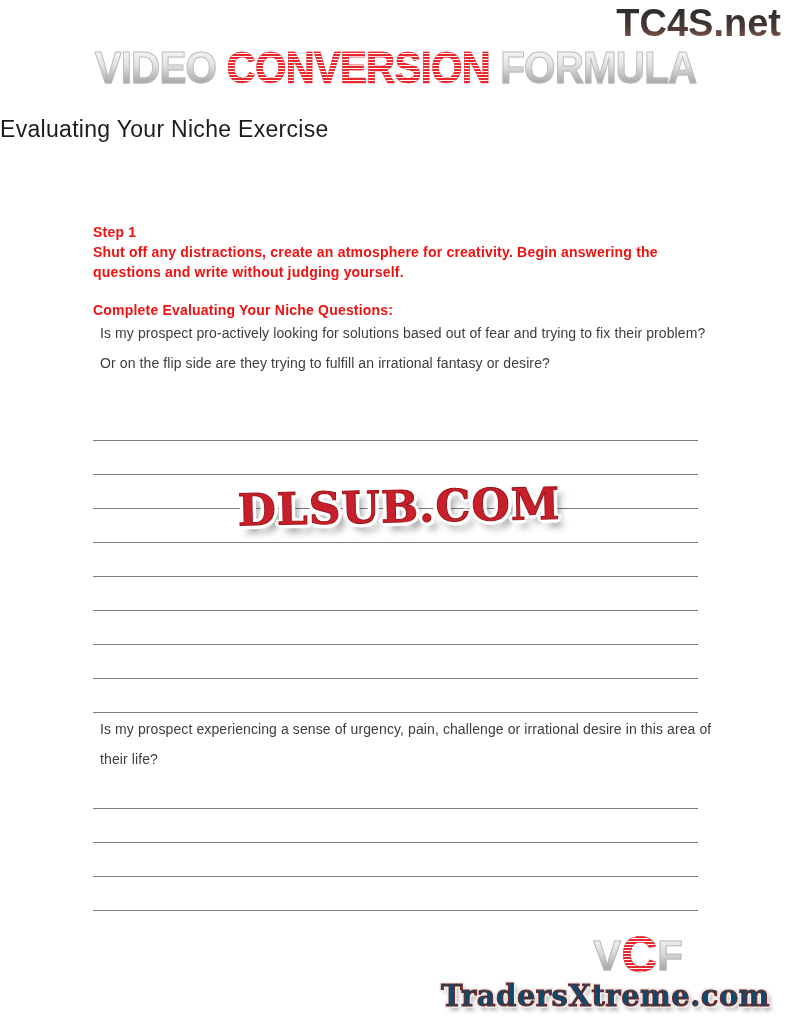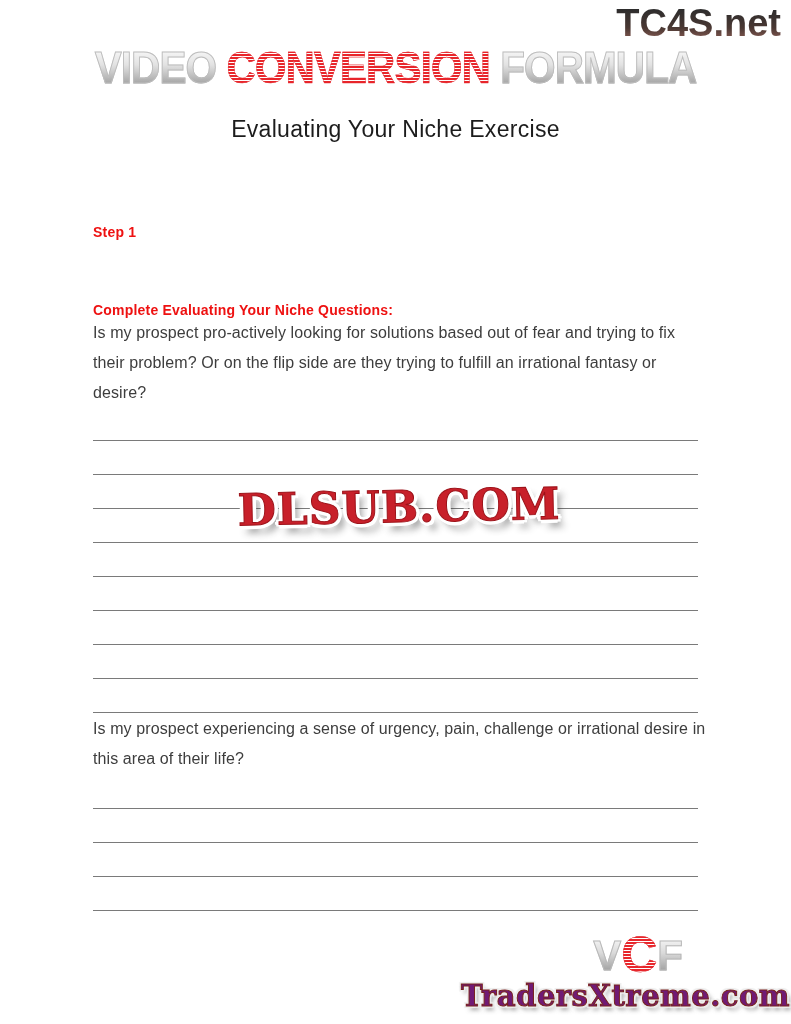--- a/index.html
+++ b/index.html
@@ -32,37 +32,37 @@
   }
   .logo-red {
     background-image:repeating-linear-gradient(to bottom, #e8262b 0px, #e8262b 2px, #ffffff 2px, #ffffff 3px);
     -webkit-background-clip:text; background-clip:text; color:transparent;
     -webkit-text-stroke:0.5px rgba(226,35,42,0.85);
   }
 
   
   .page-title {
     position:absolute; top:116px; left:0; width:791px;
-    text-align:center; font-size:23px; color:#1c1c1c; letter-spacing:0.3px;
+    font-size:23px; color:#1c1c1c; letter-spacing:0.3px;
   }
 
   
   .step {
     position:absolute; left:93px; width:614px;
     color:#ee1111; font-weight:bold; font-size:14px; line-height:20px;
     letter-spacing:0.2px;
     margin-top:35px;
   }
   .step-1 { top:187px; }
   .step-2 { top:265px; }
 
   
   .question {
-    position:absolute; left:93px; width:614px;
-    font-size:16px; line-height:30px; color:#3d3d3d; letter-spacing:0.1px;
+    position:absolute; left:100px; width:614px;
+    font-size:14px; line-height:30px; color:#3d3d3d; letter-spacing:0.1px;
   }
   .question-1 { top:318px; }
   .question-2 { top:714px; }
 
   
   .answer-lines { position:absolute; left:93px; width:605px; }
   .answer-lines-1 { top:407px; }
   .answer-lines-2 { top:775px; }
   .answer-line { height:33px; border-bottom:1px solid #7a7a7a; }
 
@@ -94,42 +94,43 @@
   }
   .vcf-red {
     font-size:50px; vertical-align:-2px;
     background-image:repeating-linear-gradient(to bottom, #e8262b 0px, #e8262b 2px, #ffffff 2px, #ffffff 3px);
     -webkit-background-clip:text; background-clip:text; color:transparent;
     -webkit-text-stroke:0.5px rgba(226,35,42,0.85);
   }
 
   
   .traders {
-    position:absolute; top:979px; right:1px;
+    position:absolute; top:979px; right:21px;
     font-family:"DejaVu Serif", serif; font-weight:bold;
     font-size:29px; letter-spacing:0.5px;
-    color:#701a75; -webkit-text-stroke:1px #77211c;
+    color:#0c4a6e; -webkit-text-stroke:1px #77211c;
     text-shadow:
       0 0 2px #ffffff,
       -2px -2px 1px #ededed, 2px -2px 1px #ededed,
       -2px 2px 1px #ededed, 2px 2px 1px #ededed,
       3px 4px 4px rgba(80,80,80,0.55);
   }
 </style>
 </head>
 <body>
 
 <div class="tc4s">TC4S.net</div>
 
 <div class="logo-banner"><span class="logo-silver">VIDEO</span><span> </span><span class="logo-red">CONVERSION</span><span> </span><span class="logo-silver">FORMULA</span></div>
 
 <div class="page-title">Evaluating Your Niche Exercise</div>
 
 <div class="step step-1">
   <div>Step 1</div>
+  <div>Shut off any distractions, create an atmosphere for creativity. Begin answering the questions and write without judging yourself.</div>
 </div>
 
 <div class="step step-2">
   <div>Complete Evaluating Your Niche Questions:</div>
 </div>
 
 <div class="question question-1">Is my prospect pro-actively looking for solutions based out of fear and trying to fix their problem? Or on the flip side are they trying to fulfill an irrational fantasy or desire?</div>
 
 <div class="answer-lines answer-lines-1">
     <div class="answer-line"></div>

